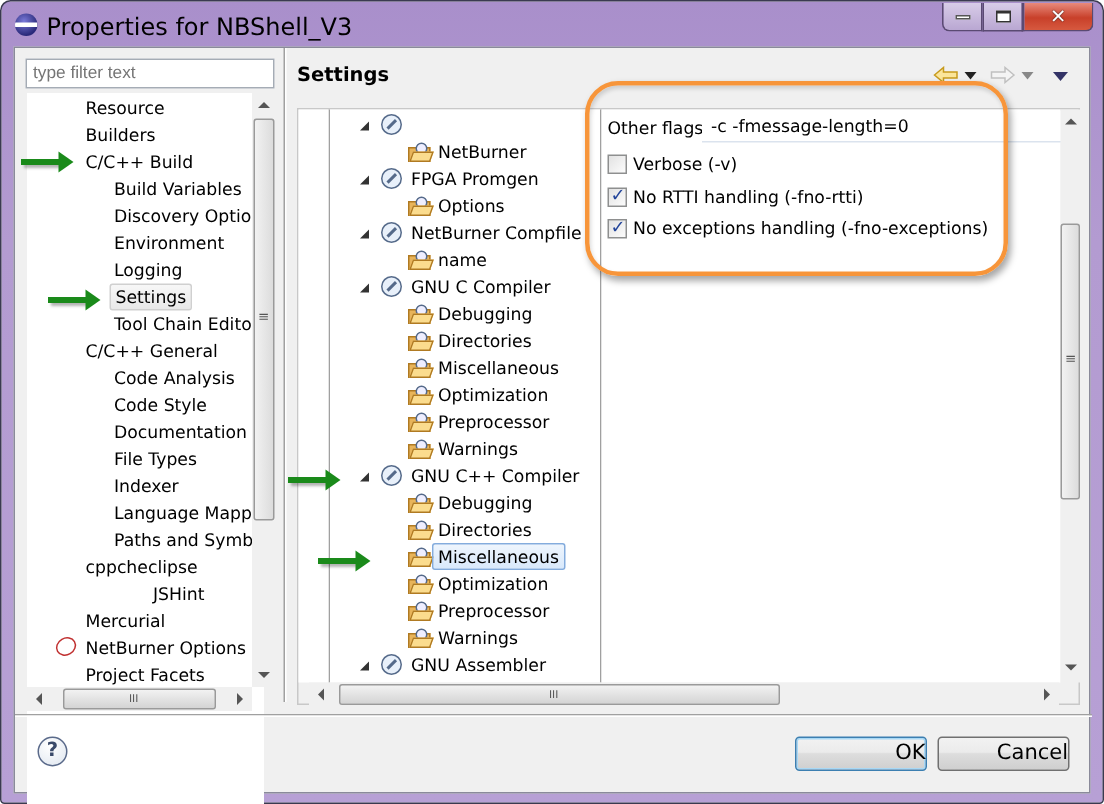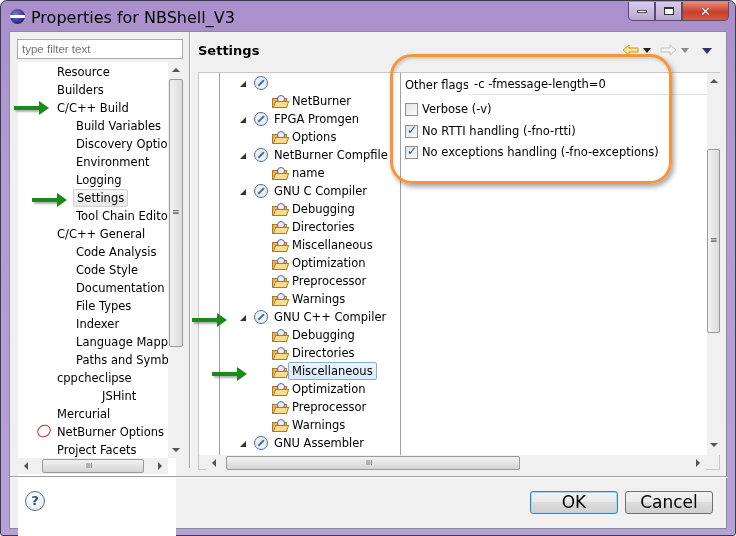--- a/index.html
+++ b/index.html
@@ -54,21 +54,21 @@
 
   .highlight { position: absolute; left: 388px; top: 52px; width: 282px; height: 130px; border: 3px solid #f7953a; border-radius: 22px; box-shadow: 2px 3px 5px rgba(0,0,0,0.35), inset 1px 2px 3px rgba(0,0,0,0.15); pointer-events: none; }
 
   .green-arrow { position: absolute; height: 4px; background: #1a8a1a; box-shadow: 2px 2px 2px rgba(0,0,0,0.3); }
   .green-arrow::after { content: ""; position: absolute; right: -9px; top: -5px; width: 0; height: 0; border-top: 7px solid transparent; border-bottom: 7px solid transparent; border-left: 10px solid #1a8a1a; }
 
   .hscroll-track { position: absolute; background: #f0f0f0; }
   .bottom-sep { position: absolute; left: 0; top: 444px; width: 718px; height: 2px; border-top: 1px solid #a0a0a0; border-bottom: 1px solid #fff; }
 
   .help-btn { position: absolute; left: 15px; top: 459px; width: 20px; height: 20px; border: 1.5px solid #5a6a8a; border-radius: 50%; background: radial-gradient(circle at 40% 30%, #fff, #dfe6ef); color: #3a4a6a; font-weight: bold; font-size: 13px; text-align: center; line-height: 17px; }
-  .btn { position: absolute; top: 459px; height: 23px; border: 1px solid #707070; border-radius: 3px; background: linear-gradient(180deg, #f2f2f2 0%, #ebebeb 45%, #dddddd 50%, #cfcfcf 100%); text-align: center; line-height: 21px; font-size: 17px; }
+  .btn { position: absolute; top: 459px; height: 23px; border: 1px solid #707070; border-radius: 3px; background: linear-gradient(180deg, #f2f2f2 0%, #ebebeb 45%, #dddddd 50%, #cfcfcf 100%); text-align: right; line-height: 21px; font-size: 14px; }
   .btn.default { border: 1px solid #3c7fb1; box-shadow: inset 0 0 0 1px #a8d8f5; }
 </style>
 </head>
 <body>
 
 <div class="window">
   <div class="titlebar">
     <div class="title-icon"></div>
     <div class="title-text">Properties for NBShell_V3</div>
     <div class="win-btns">

